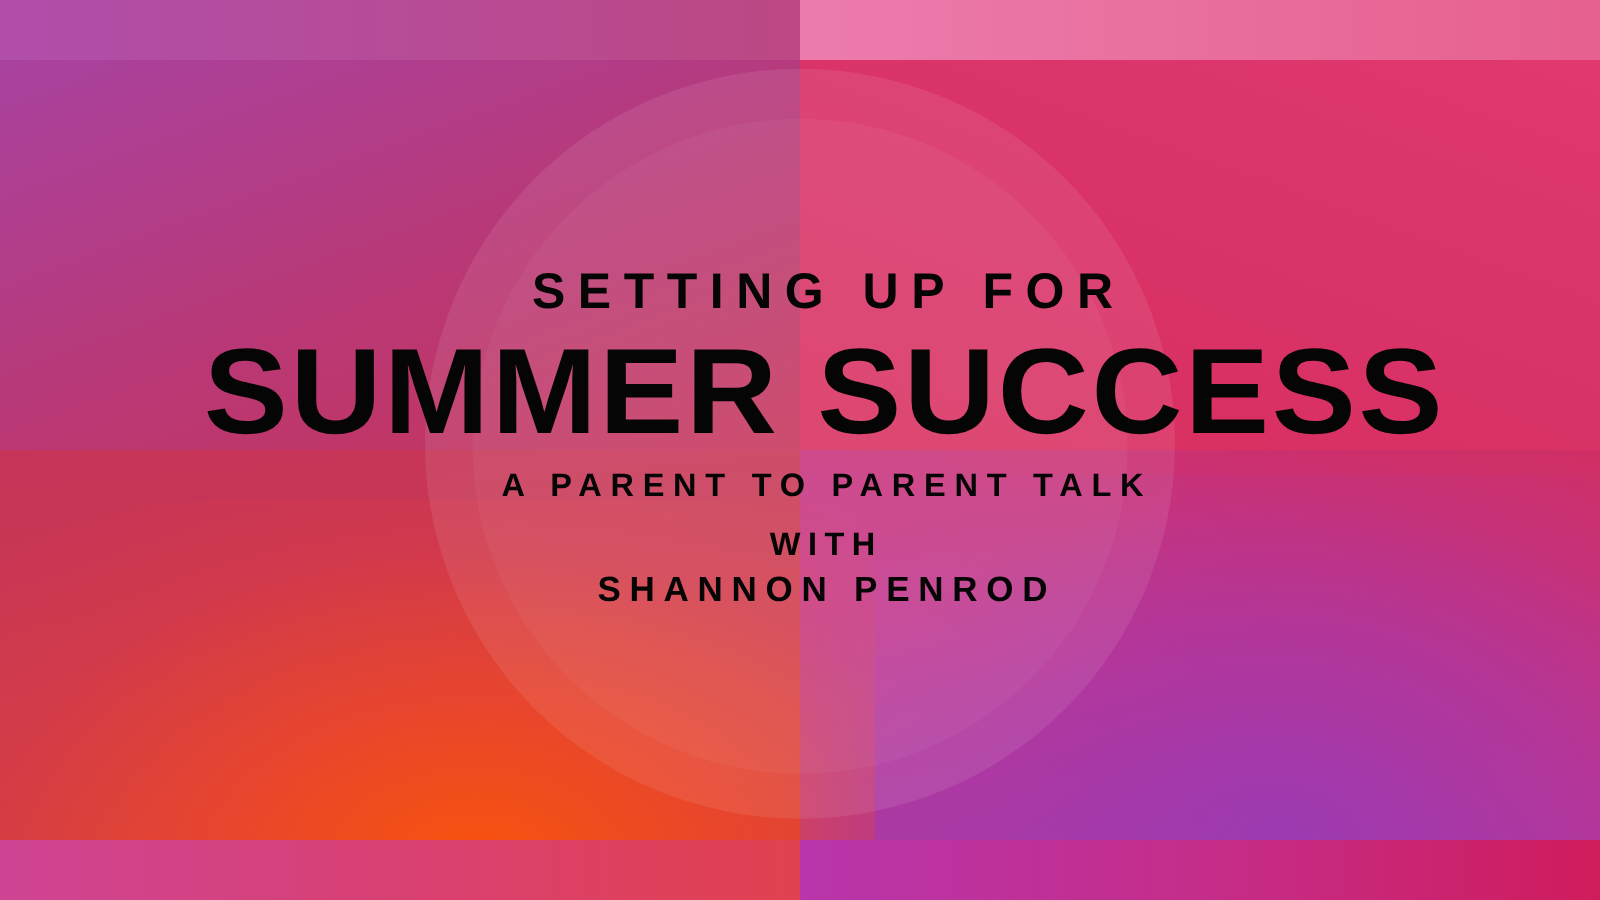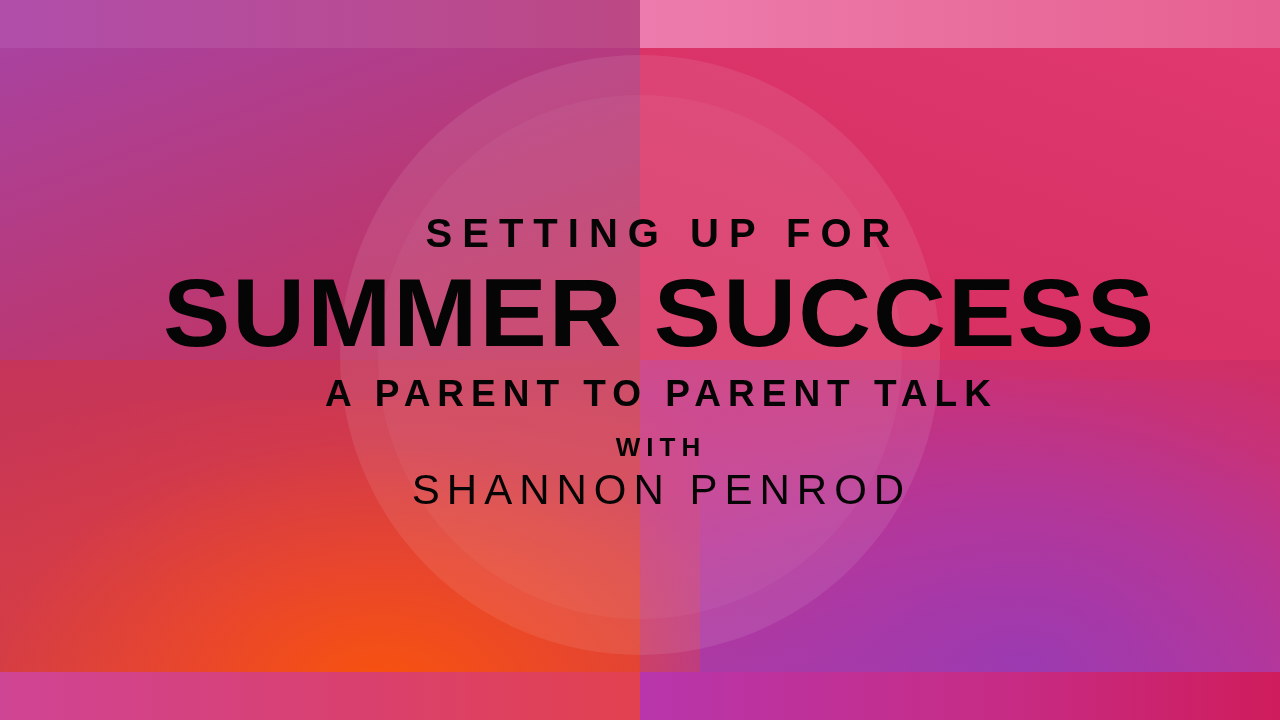--- a/index.html
+++ b/index.html
@@ -158,40 +158,40 @@
     font-size: 97px;
     font-weight: 700;
     letter-spacing: 2px;
     line-height: 1.0;
     text-indent: 2px;
     transform: scaleX(1.04);
   }
 
   .line-sub {
     margin-top: 14px;
-    font-size: 37px;
+    font-size: 26px;
     font-weight: 700;
     letter-spacing: 7px;
     line-height: 1.05;
     text-indent: 7px;
   }
 
   .line-with {
     margin-top: 20px;
     font-size: 26px;
     font-weight: 700;
     letter-spacing: 6px;
     line-height: 1.05;
     text-indent: 6px;
   }
 
   .line-name {
     margin-top: 7px;
-    font-size: 42px;
-    font-weight: 400;
+    font-size: 28px;
+    font-weight: 700;
     letter-spacing: 7px;
     line-height: 1.05;
     text-indent: 7px;
   }
 </style>
 </head>
 <body>
 
 <div id="slide">
 

